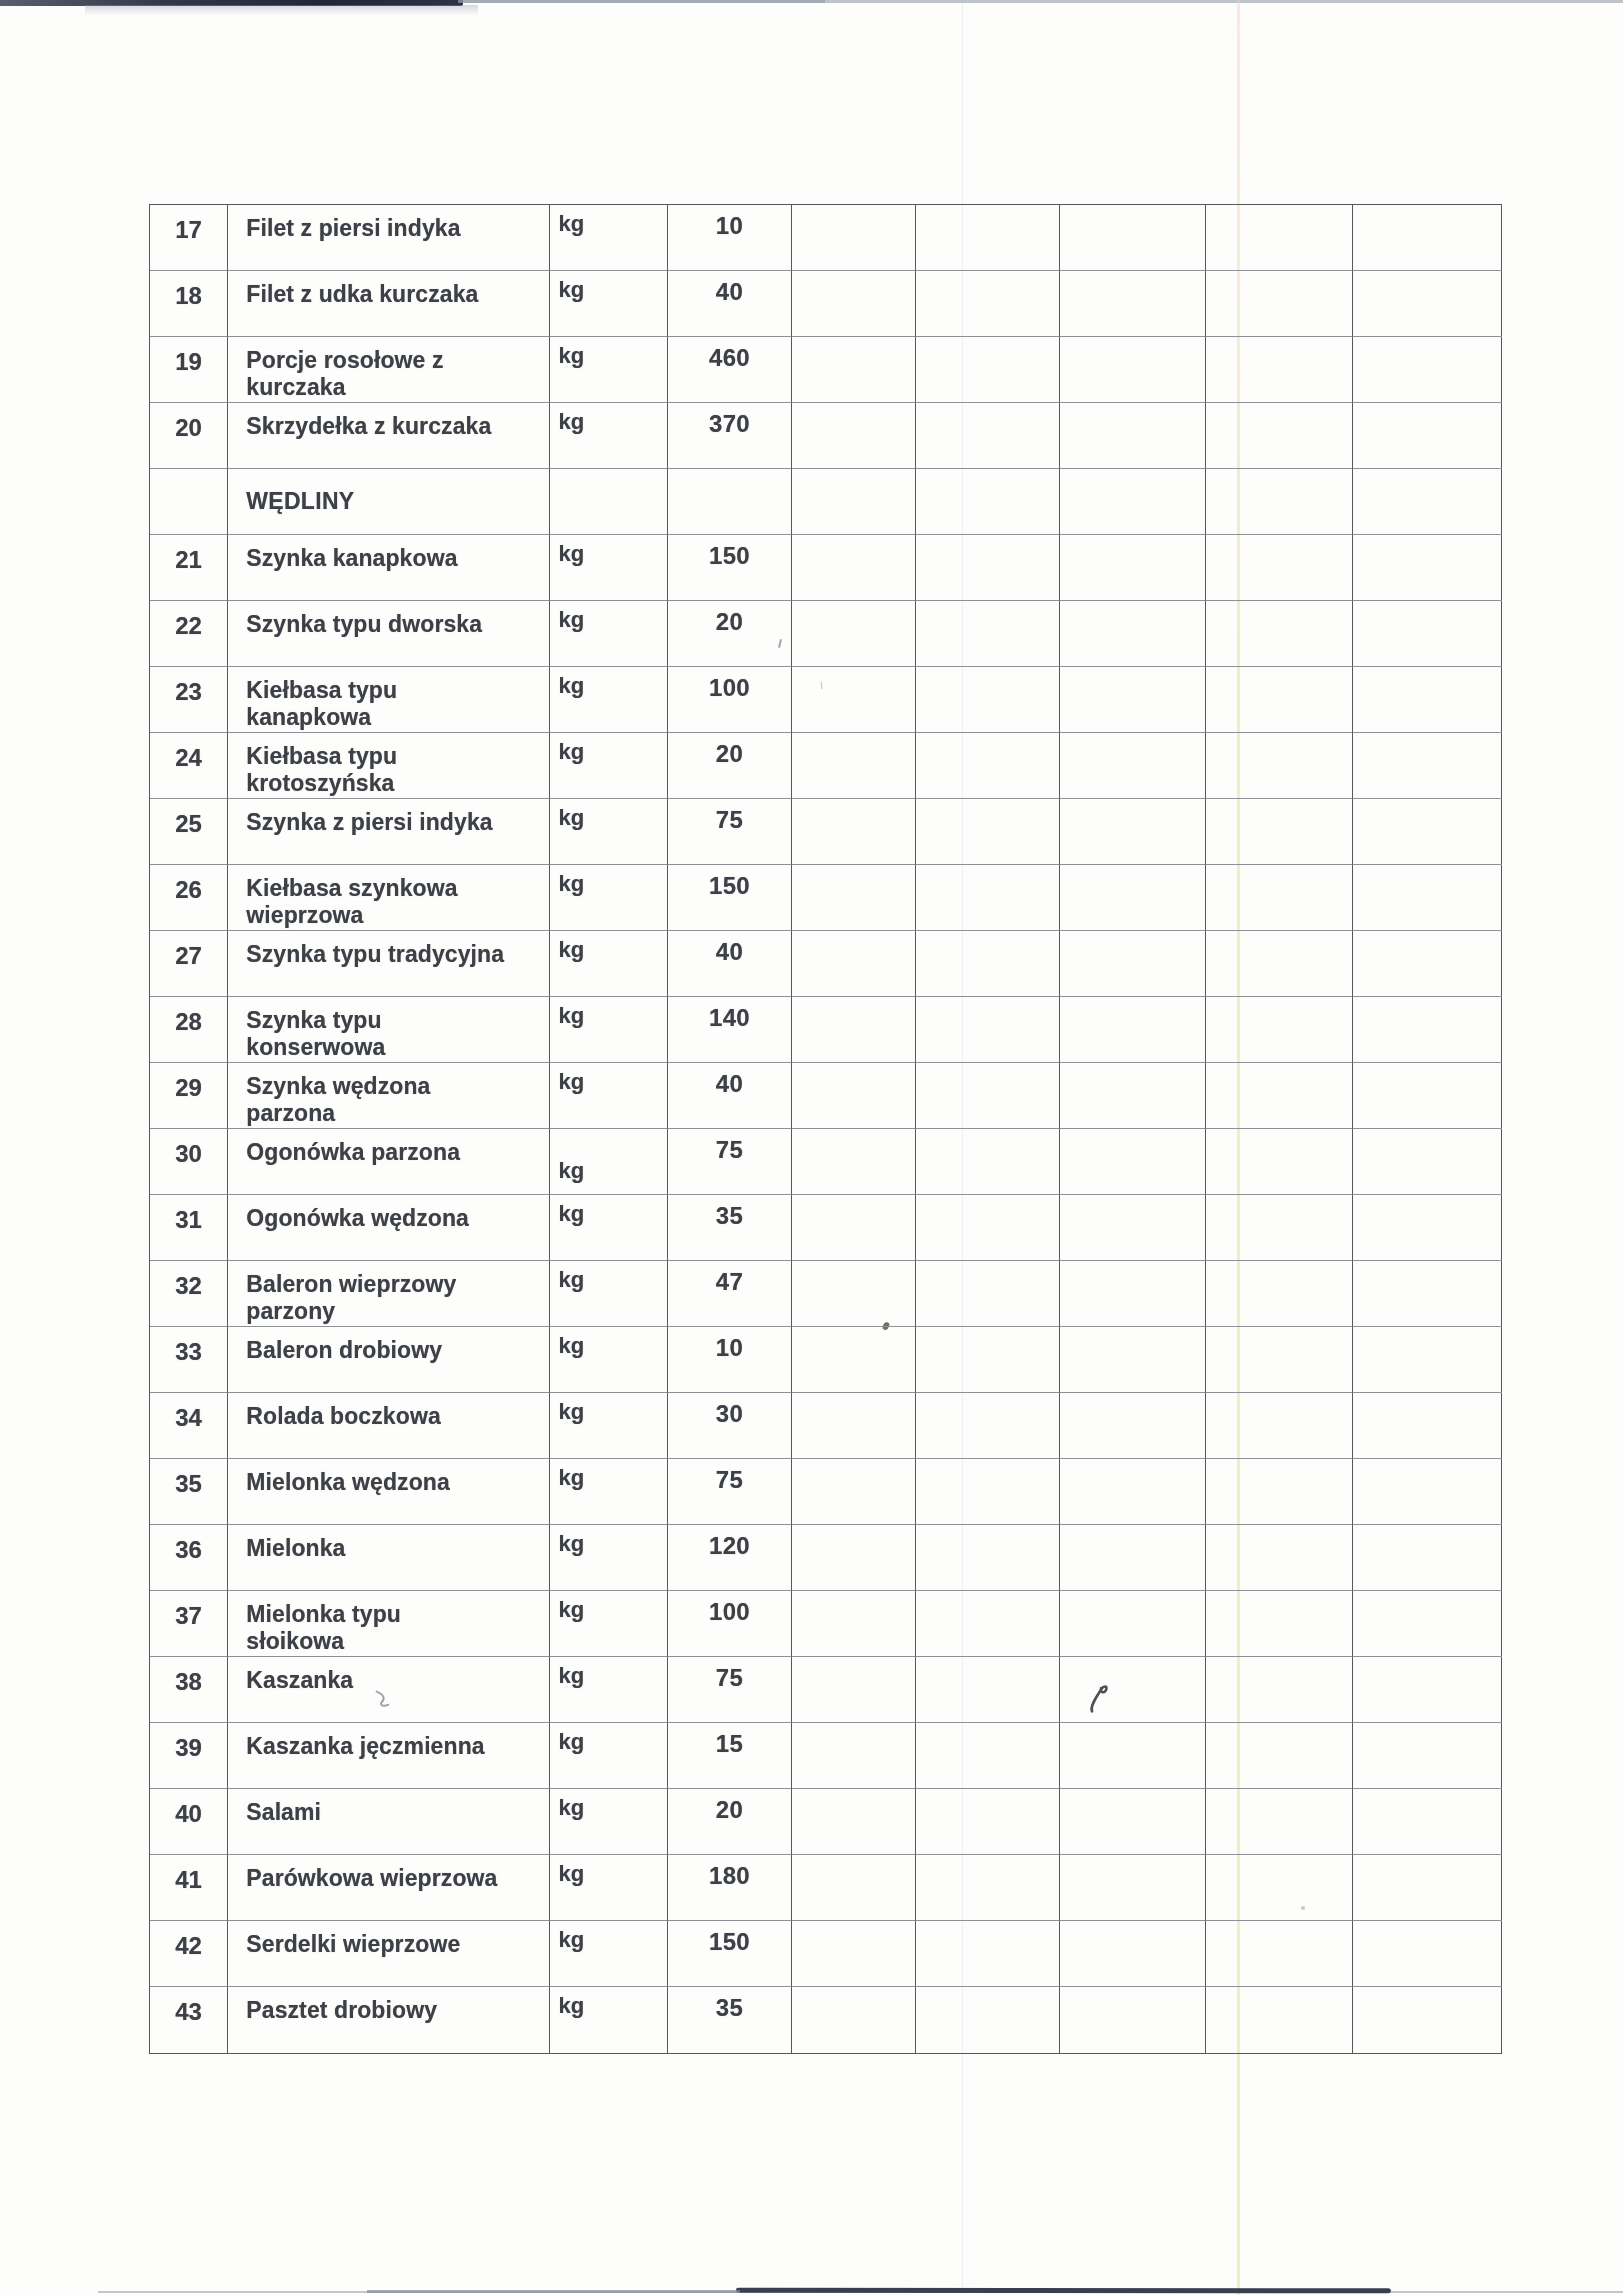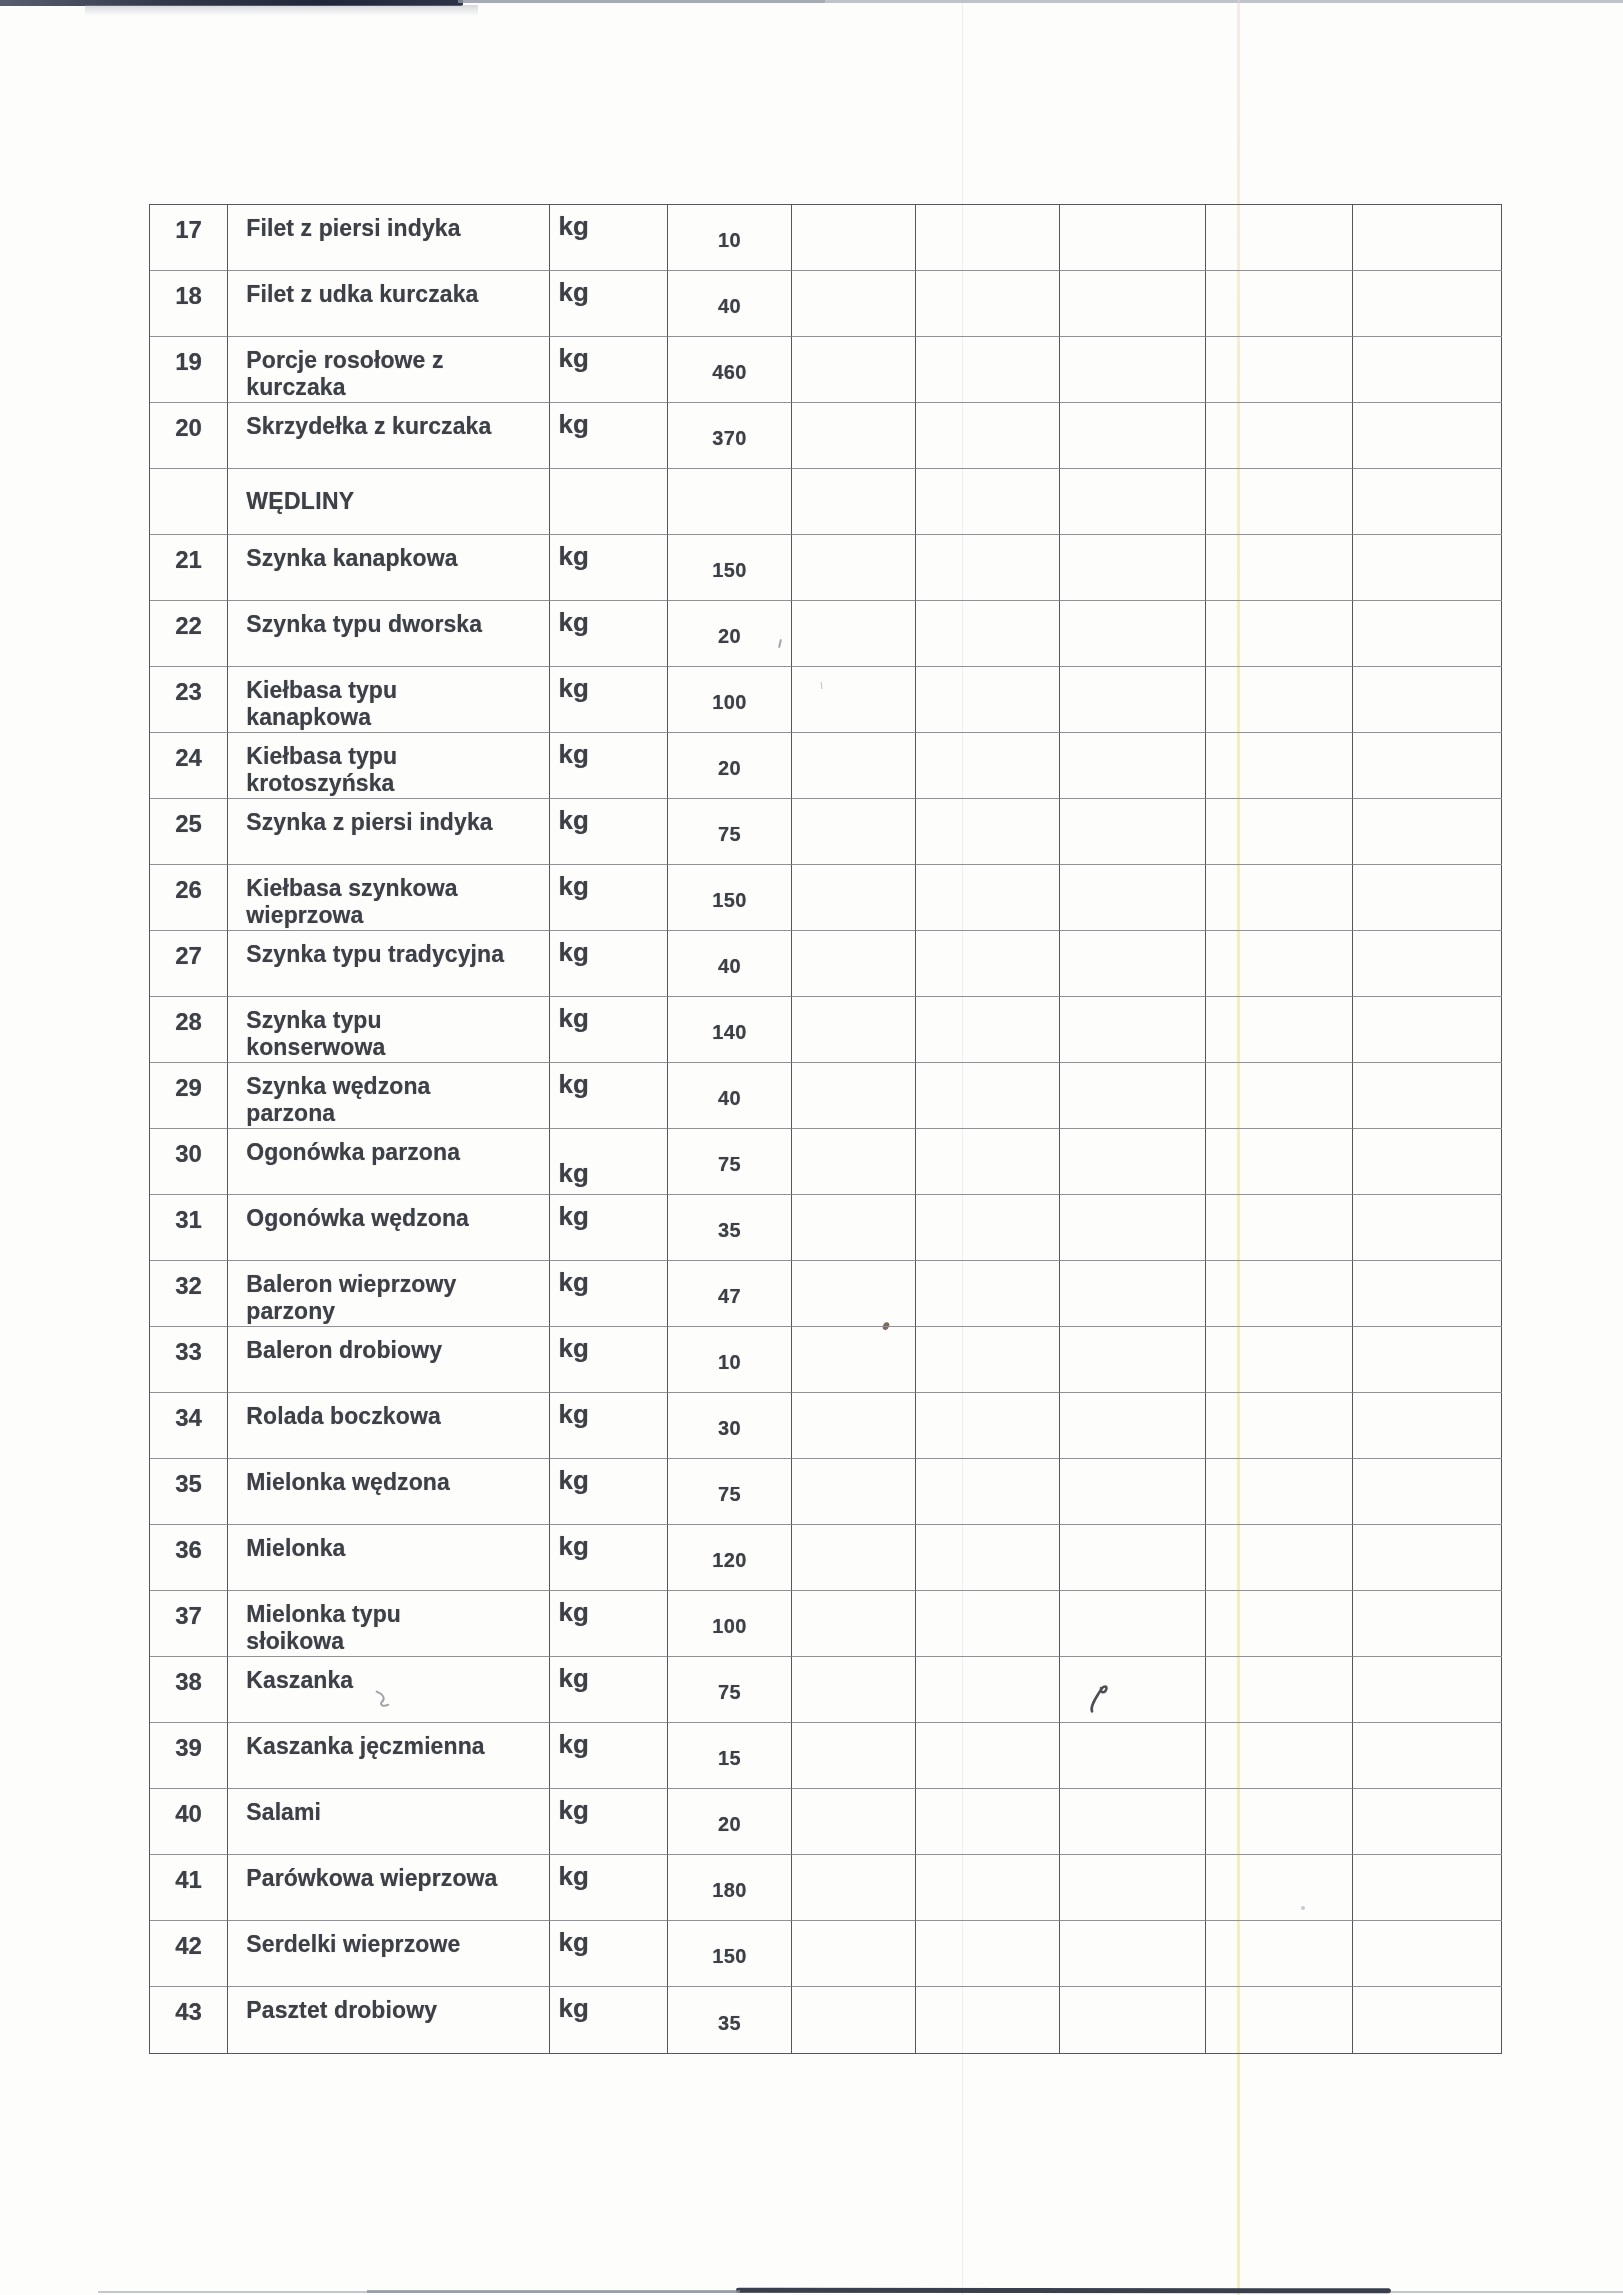--- a/index.html
+++ b/index.html
@@ -54,24 +54,24 @@
     color:#3d4046;
     font-weight:700;
     text-shadow:0 0 0.8px rgba(61,64,70,.55);
   }
   .trow:last-child .cell{border-bottom:none;}
   .cell:last-child{border-right:none;}
   .cell.num{display:flex;align-items:flex-start;justify-content:center;
     font-size:24px;padding-top:10.5px;}
   .cell.name{font-size:23px;line-height:27px;padding:9.8px 6.5px 0 18.3px;
     white-space:pre-line;letter-spacing:0.1px;}
-  .cell.unit{font-size:26px;padding:5.9px 0 0 8.5px;}
+  .cell.unit{font-size:22px;padding:5.9px 0 0 8.5px;}
   .cell.unit.unit-mid{padding-top:29px;}
-  .cell.qty{display:flex;align-items:center;justify-content:center;
-    font-size:20px;padding-top:6.5px;letter-spacing:0.3px;}
+  .cell.qty{display:flex;align-items:flex-start;justify-content:center;
+    font-size:24px;padding-top:6.5px;letter-spacing:0.3px;}
   .trow.section .cell.name{display:flex;align-items:center;padding-top:0;
     font-size:23px;letter-spacing:0.3px;}
 </style>
 </head>
 <body>
 
 <div class="page">
 
   <div class="artifact top-edge-line"></div>
   <div class="artifact top-edge-bar"></div>

